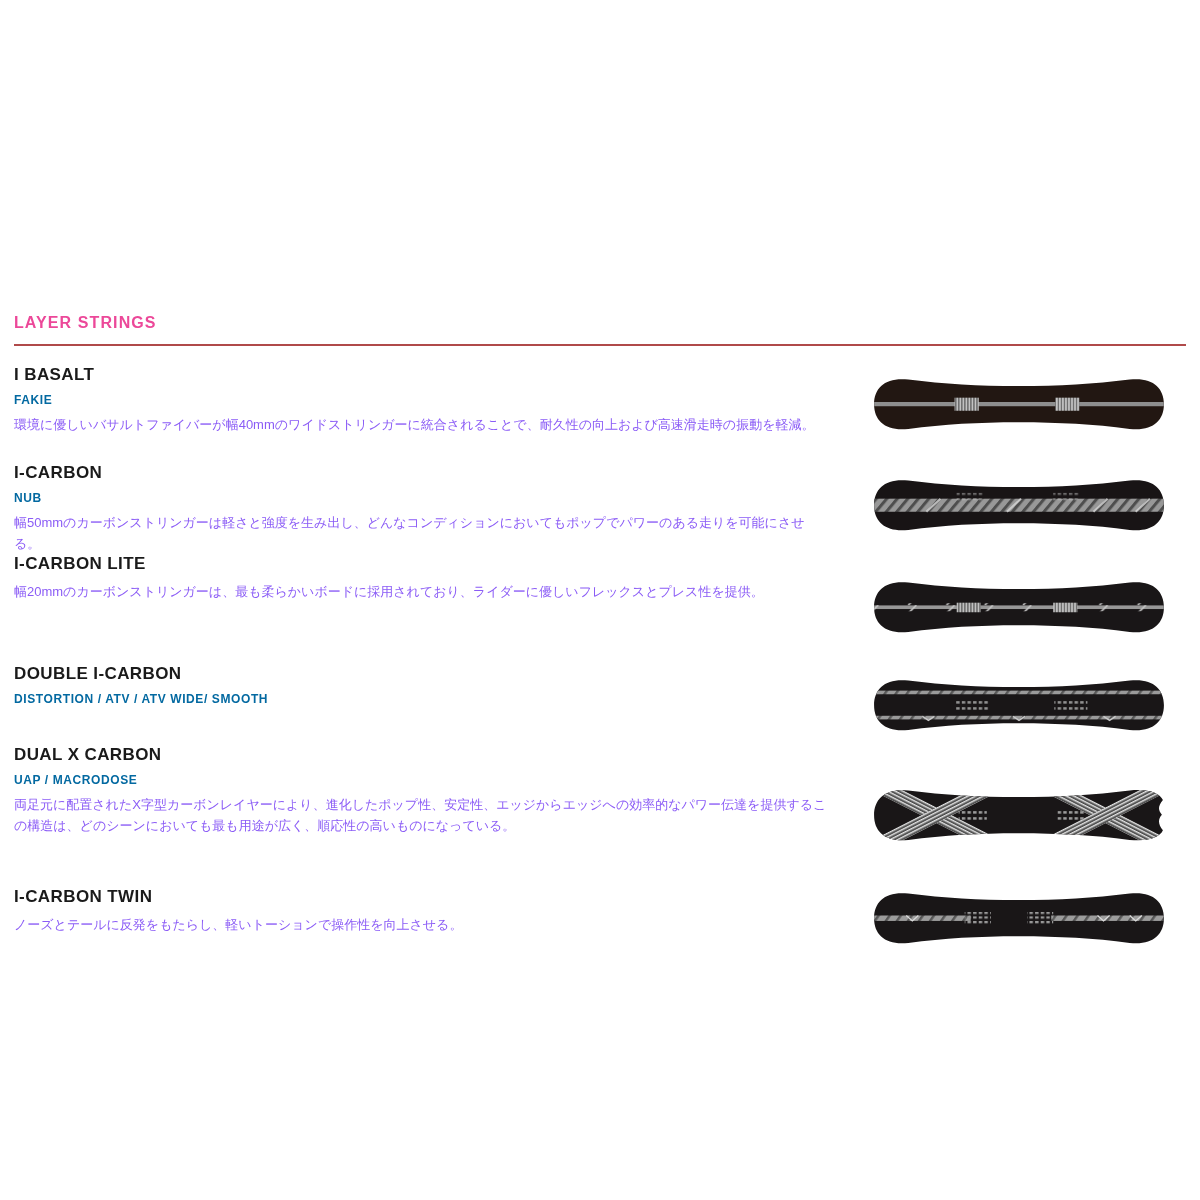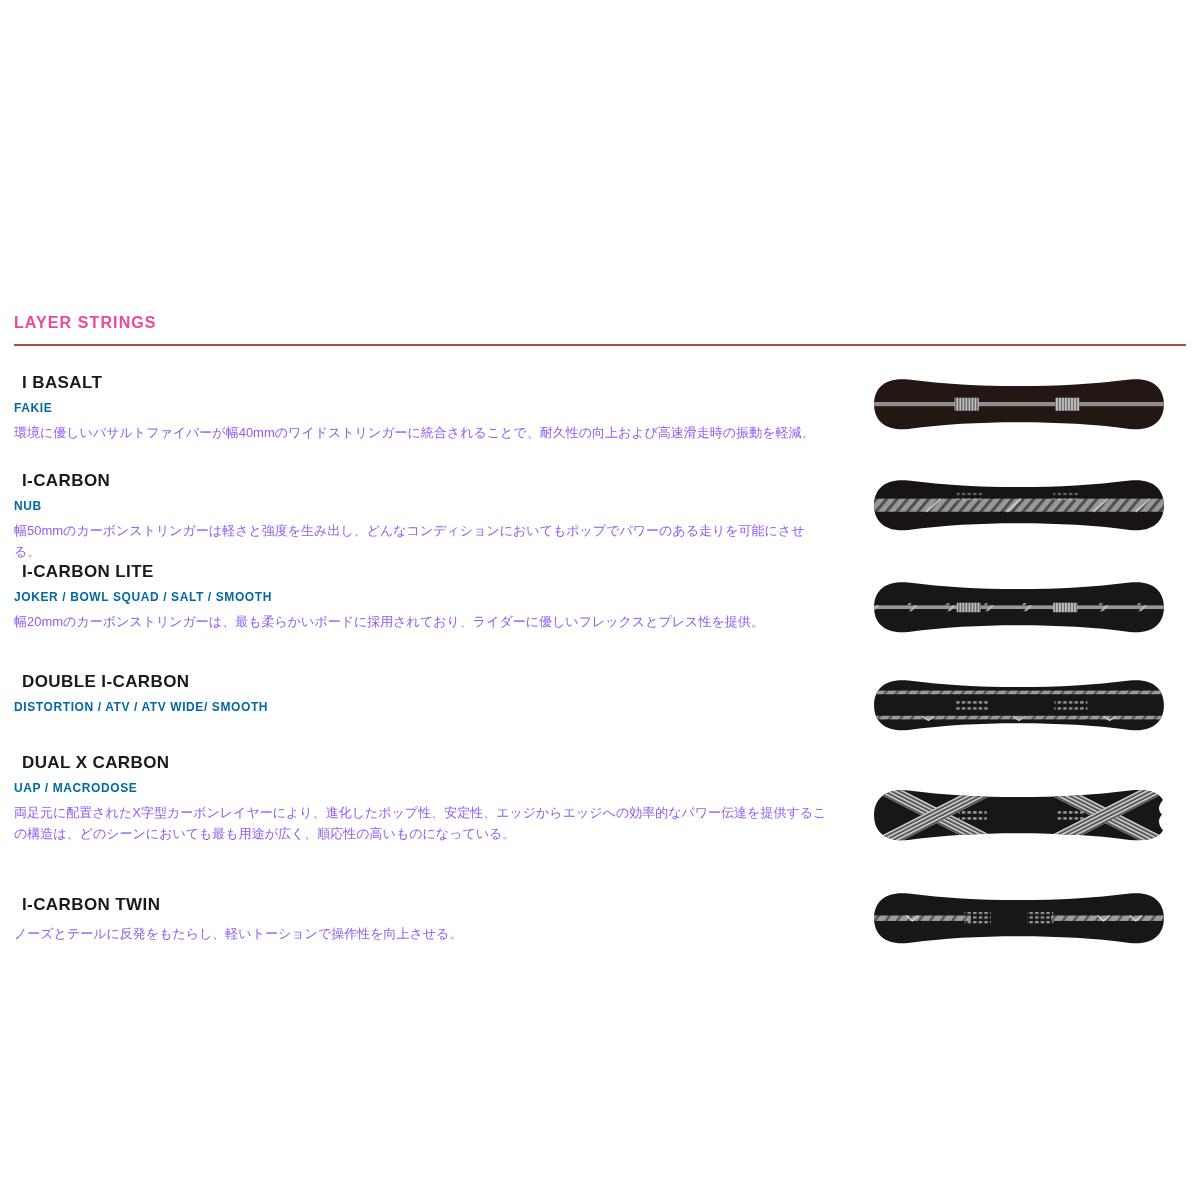--- a/index.html
+++ b/index.html
@@ -10,21 +10,21 @@
   }
   .page{position:absolute;inset:0;}
   .page-title{
     position:absolute;left:14px;top:314px;margin:0;
     font-size:16px;font-weight:700;letter-spacing:1.1px;color:#ec4899;
   }
   .title-rule{
     position:absolute;left:14px;top:344px;width:1172px;height:2px;background:#b04a4a;
   }
   .section{position:absolute;left:14px;width:820px;}
-  .sec-title{margin:8px;font-size:17px;font-weight:700;letter-spacing:.4px;color:#1a1a1a;}
+  .sec-title{margin:0;font-size:17px;font-weight:700;letter-spacing:.4px;color:#1a1a1a;}
   .sec-models{margin:8px 0 0 0;font-size:12px;font-weight:700;letter-spacing:.6px;color:#0369a1;}
   .sec-desc{margin:7px 0 0 0;font-size:13px;line-height:1.65;color:#8b5cf6;width:815px;}
   .board{position:absolute;left:866px;width:306px;}
   .board svg{display:block;width:100%;height:auto;}
   .s1{top:365px}.s2{top:463px}.s3{top:554px}.s4{top:664px}.s5{top:745px}.s6{top:887px}
   .b1{top:370px}.b2{top:471px}.b3{top:573px}.b4{top:671px}.b5{top:781px}.b6{top:884px}
 </style>
 </head>
 <body>
 
@@ -82,21 +82,20 @@
         <rect x="0" y="27.5" width="304" height="13" fill="url(#hat2)"></rect>
         <path d="M60,40.5 L74,27.5 M140,40.5 L154,27.5 M226,40.5 L240,27.5 M268,40.5 L282,27.5" stroke="#d6d6d6" stroke-width="2" opacity="0.8"></path>
         <rect x="90" y="21.5" width="26" height="8" fill="url(#dots2)" opacity="0.5"></rect>
         <rect x="186" y="21.5" width="26" height="8" fill="url(#dots2)" opacity="0.5"></rect>
       </g>
     </svg>
   </div>
 
   <section class="section s3">
     <h2 class="sec-title">I-CARBON LITE</h2>
-    <h3 class="sec-models">JOKER / BOWL SQUAD / SALT / SMOOTH</h3>
     <p class="sec-desc">幅20mmのカーボンストリンガーは、最も柔らかいボードに採用されており、ライダーに優しいフレックスとプレス性を提供。</p>
   </section>
   <div class="board b3">
     <svg viewBox="0 0 304 68" xmlns="http://www.w3.org/2000/svg">
       <defs>
         <clipPath id="c3">
             <path d="M8,34 C8,17 20,7 42,9.5 C78,14 112,16 152,16 C192,16 226,14 262,9.5 C284,7 296,17 296,34 C296,51 284,61 262,58.5 C226,54 192,52 152,52 C112,52 78,54 42,58.5 C20,61 8,51 8,34 Z"></path>
           </clipPath>
         <pattern id="serr3" width="3" height="10" patternUnits="userSpaceOnUse">
           <rect width="3" height="10" fill="#6f6f6f"></rect>

